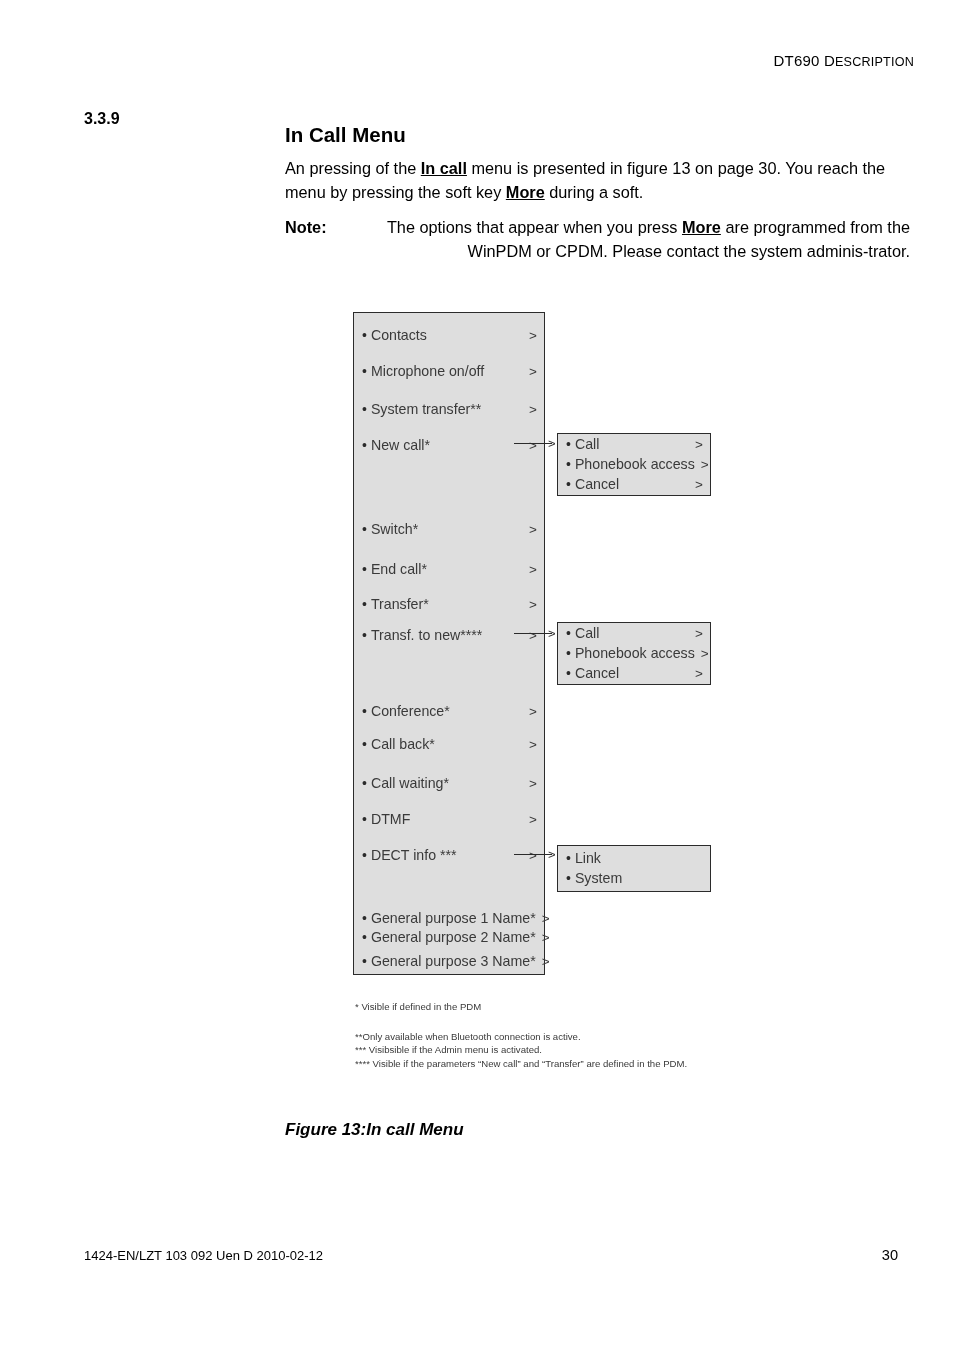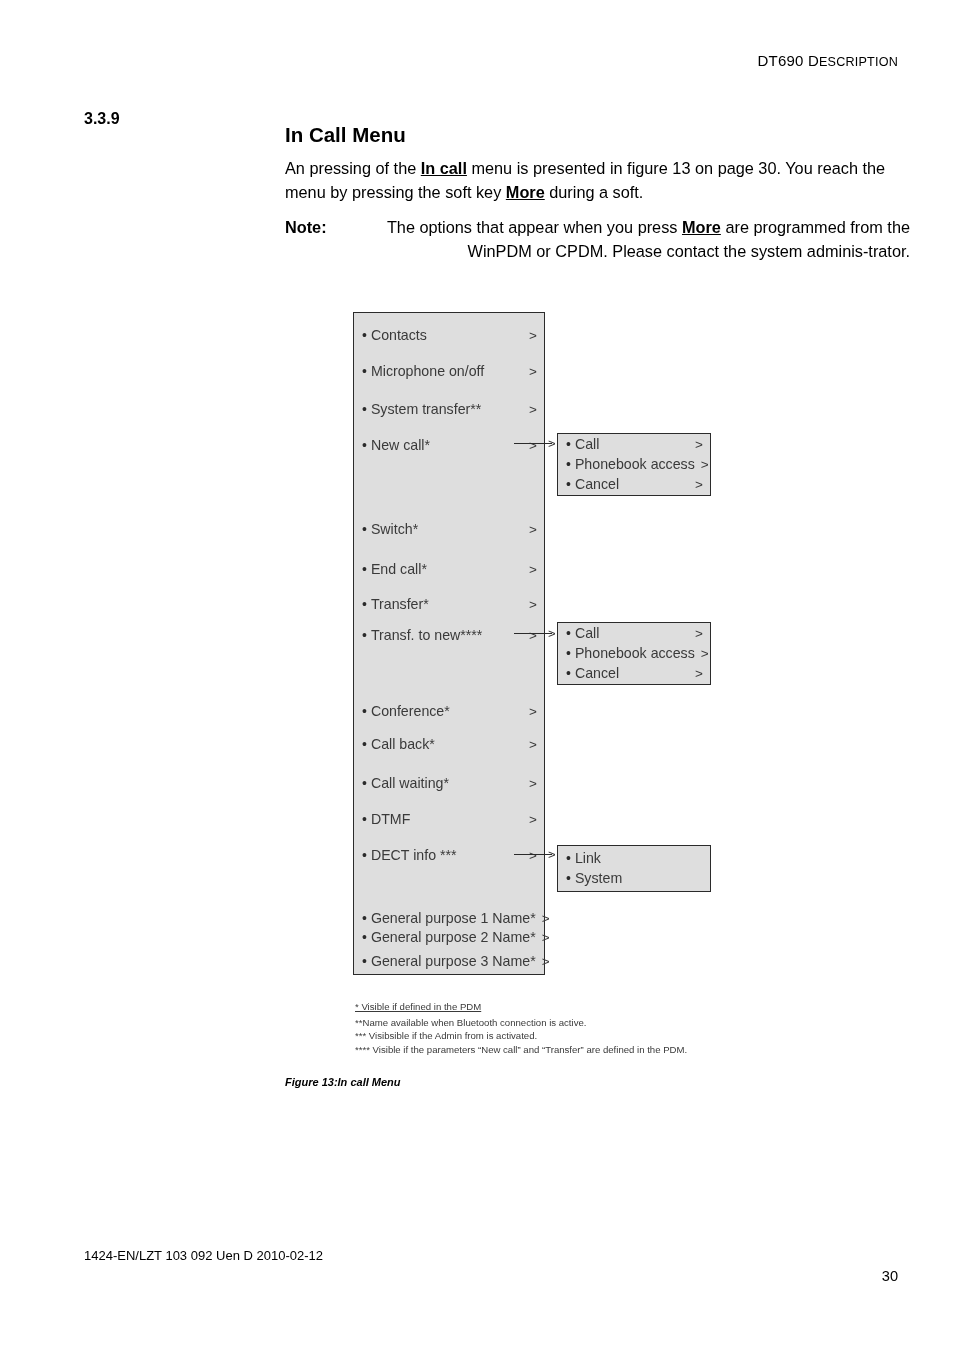--- a/index.html
+++ b/index.html
@@ -13,21 +13,21 @@
     position: relative;
     font-family: "Liberation Sans", sans-serif;
     color: #000000;
     overflow: hidden;
   }
 
   
   .page-header {
     position: absolute;
     top: 52px;
-    right: 56px;
+    right: 40px;
     font-size: 15px;
     letter-spacing: 0.2px;
     white-space: nowrap;
   }
   .smallcaps {
     font-size: 12.6px;
   }
 
   
   .section-number {
@@ -162,46 +162,45 @@
   
   .footnotes {
     position: absolute;
     left: 355px;
     top: 1000px;
     font-size: 9.6px;
     line-height: 13.2px;
     color: #3a3a3a;
   }
   .footnotes div { white-space: nowrap; }
-  .fn-gap { margin-bottom: 3px; text-decoration: underline; }
+  .fn-gap { margin-bottom: 17px; }
 
   
   .figure-caption {
     position: absolute;
     left: 285px;
-    top: 1076px;
-    font-size: 11px;
+    top: 1120px;
+    font-size: 17px;
     font-style: italic;
     font-weight: bold;
     color: #000;
   }
 
   
   .footer-left {
     position: absolute;
     left: 84px;
     top: 1248px;
     font-size: 13px;
   }
   .footer-right {
     position: absolute;
     right: 56px;
     top: 1247px;
     font-size: 14.6px;
-    margin-top: 21px;
   }
 </style>
 </head>
 <body>
 
 <div class="page-header"><span>DT690 </span><span>D</span><span class="smallcaps">ESCRIPTION</span></div>
 
 <div class="section-number">3.3.9</div>
 <h1 class="section-title">In Call Menu</h1>
 
@@ -400,21 +399,21 @@
   <div class="connector" style="left:514px; top:633px; width:38px;"></div>
   <div class="arrowhead" style="left:548px; top:627px;">&gt;</div>
 
   <div class="connector" style="left:514px; top:854px; width:38px;"></div>
   <div class="arrowhead" style="left:548px; top:848px;">&gt;</div>
 
 </div>
 
 <div class="footnotes" id="footnotes">
     <div class="fn-gap">* Visible if defined in the PDM</div>
-    <div>**Name available when Bluetooth connection is active.</div>
-    <div>*** Visibsible if the Admin from is activated.</div>
+    <div>**Only available when Bluetooth connection is active.</div>
+    <div>*** Visibsible if the Admin menu is activated.</div>
     <div>**** Visible if the parameters “New call” and “Transfer” are defined in the PDM.</div>
   </div>
 
 <div class="figure-caption">Figure 13:In call Menu</div>
 
 <div class="footer-left">1424-EN/LZT 103 092 Uen D 2010-02-12</div>
 <div class="footer-right">30</div>
 
 </body></html>

